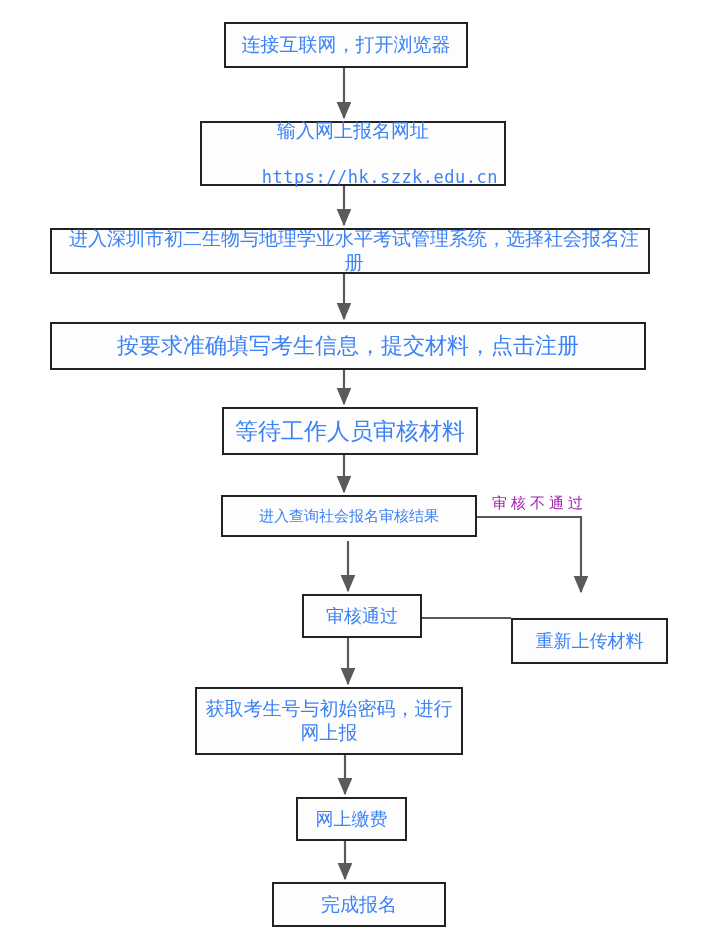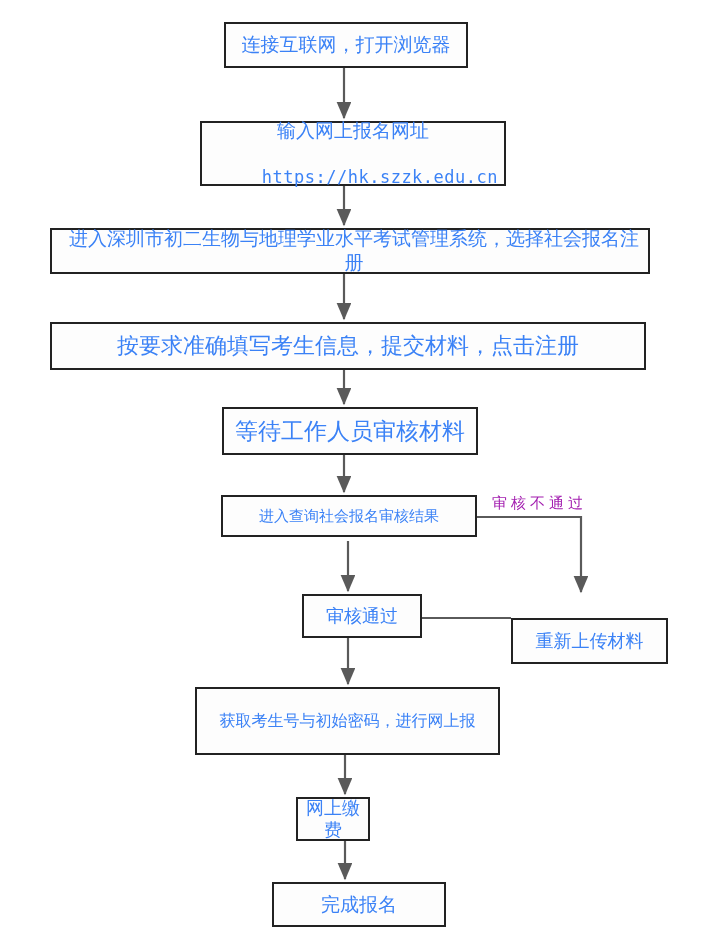--- a/index.html
+++ b/index.html
@@ -49,22 +49,22 @@
 
   
   #node-connect-internet { left: 224px; top: 22px;  width: 244px; height: 46px;  font-size: 19px; }
   #node-enter-url        { left: 200px; top: 121px; width: 306px; height: 65px;  font-size: 19px; }
   #node-enter-system     { left: 50px;  top: 228px; width: 600px; height: 46px;  font-size: 19px; padding-left: 8px; }
   #node-fill-info        { left: 50px;  top: 322px; width: 596px; height: 48px;  font-size: 22px; }
   #node-wait-review      { left: 222px; top: 407px; width: 256px; height: 48px;  font-size: 23px; }
   #node-query-result     { left: 221px; top: 495px; width: 256px; height: 42px;  font-size: 15px; }
   #node-review-passed    { left: 302px; top: 594px; width: 120px;  height: 44px;  font-size: 18px; }
   #node-reupload         { left: 511px; top: 595px; width: 157px; height: 46px;  font-size: 18px; margin-top: 23px; }
-  #node-get-account      { left: 195px; top: 687px; width: 305px; height: 68px;  font-size: 16px; }
-  #node-online-payment   { left: 296px; top: 797px; width: 74px;  height: 44px;  font-size: 18px; }
+  #node-get-account      { left: 195px; top: 687px; width: 268px; height: 68px;  font-size: 19px; }
+  #node-online-payment   { left: 296px; top: 797px; width: 111px;  height: 44px;  font-size: 18px; }
   #node-finish           { left: 272px; top: 882px; width: 174px; height: 45px;  font-size: 19px; }
 
   .url-line { font-size: 17px; letter-spacing: 0.5px; text-align: right; }
   .two-line-inner { display: block; }
 
   .edge-label {
     position: absolute;
     font-size: 15px;
     font-weight: normal;
     letter-spacing: 4px;

